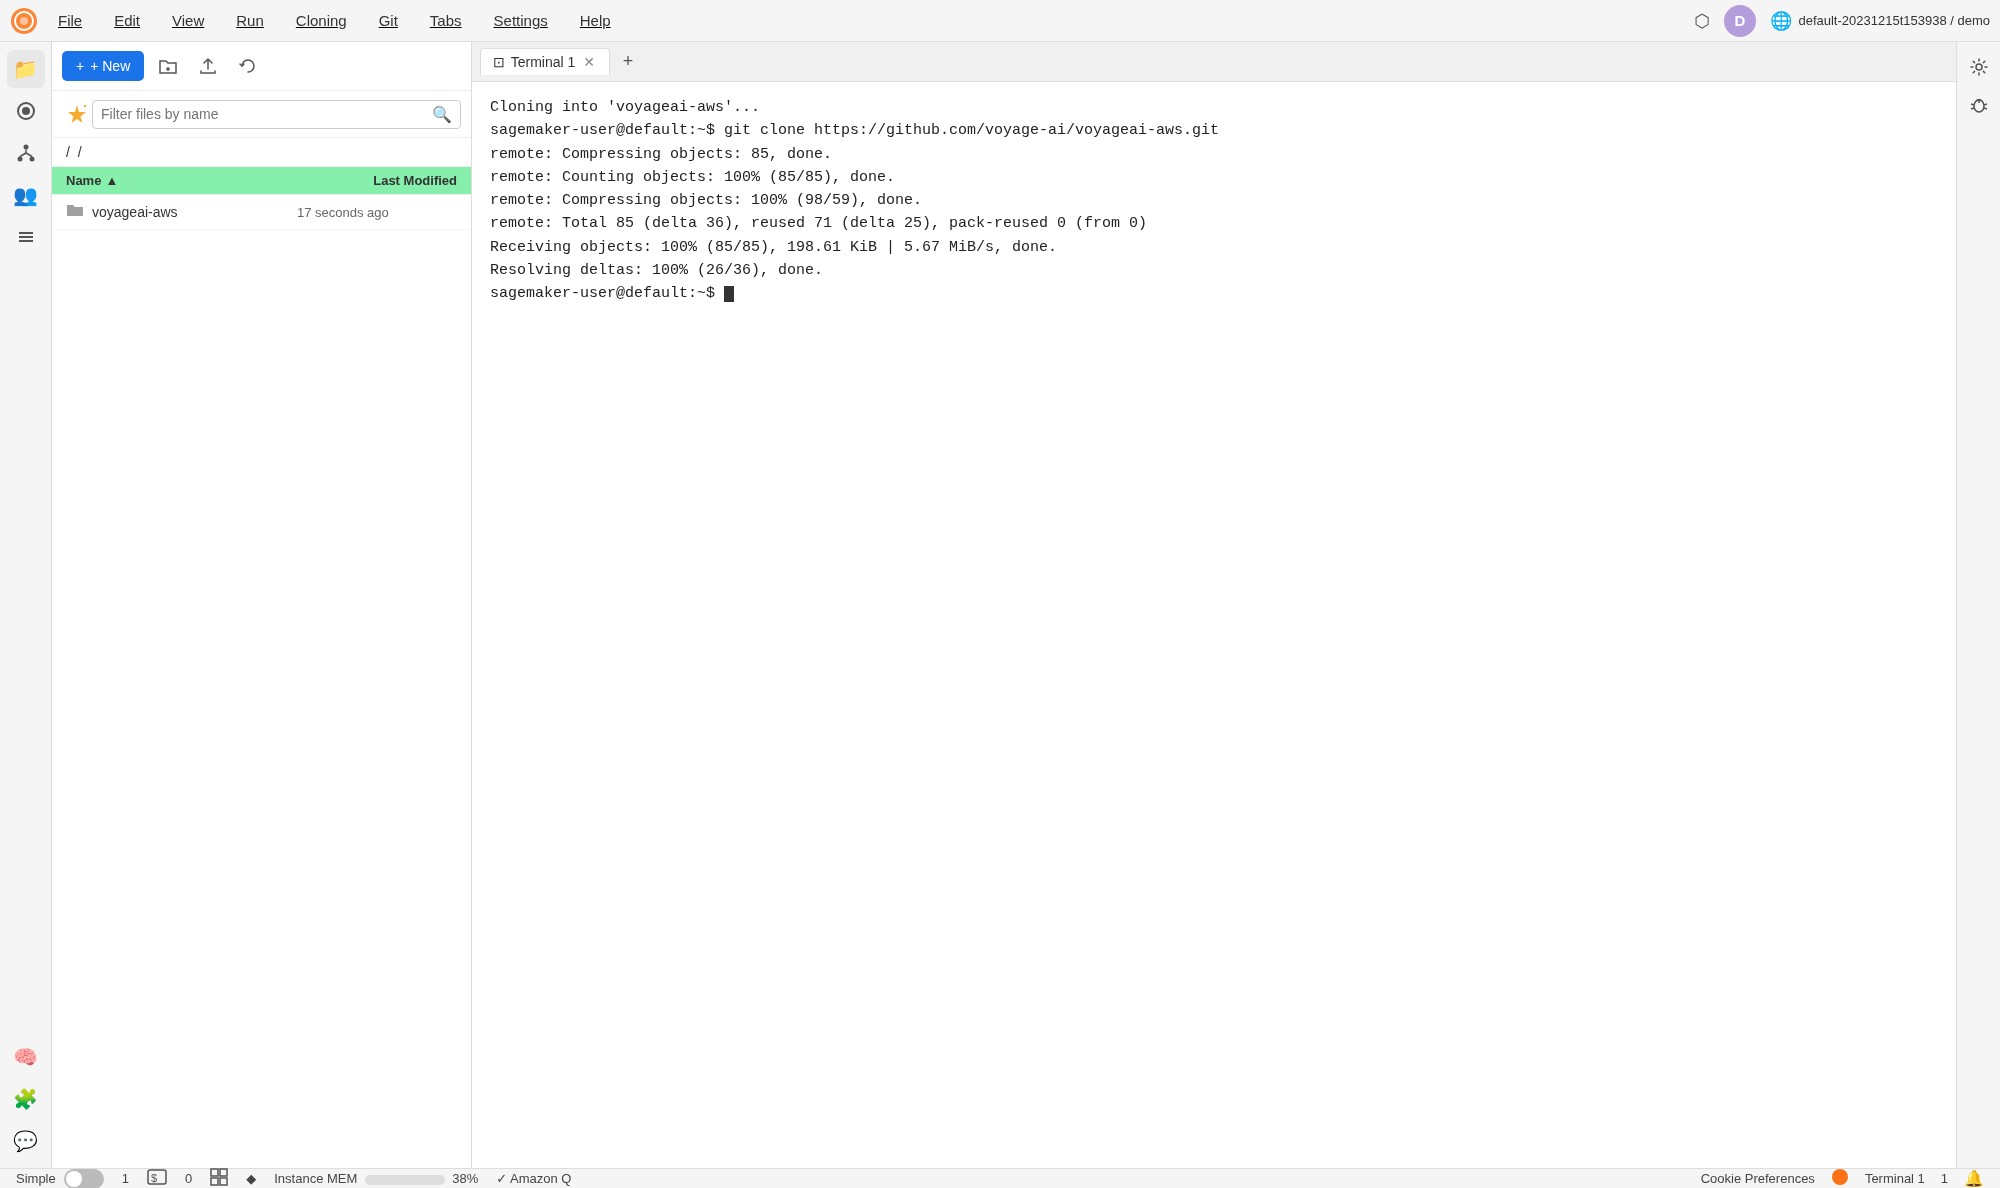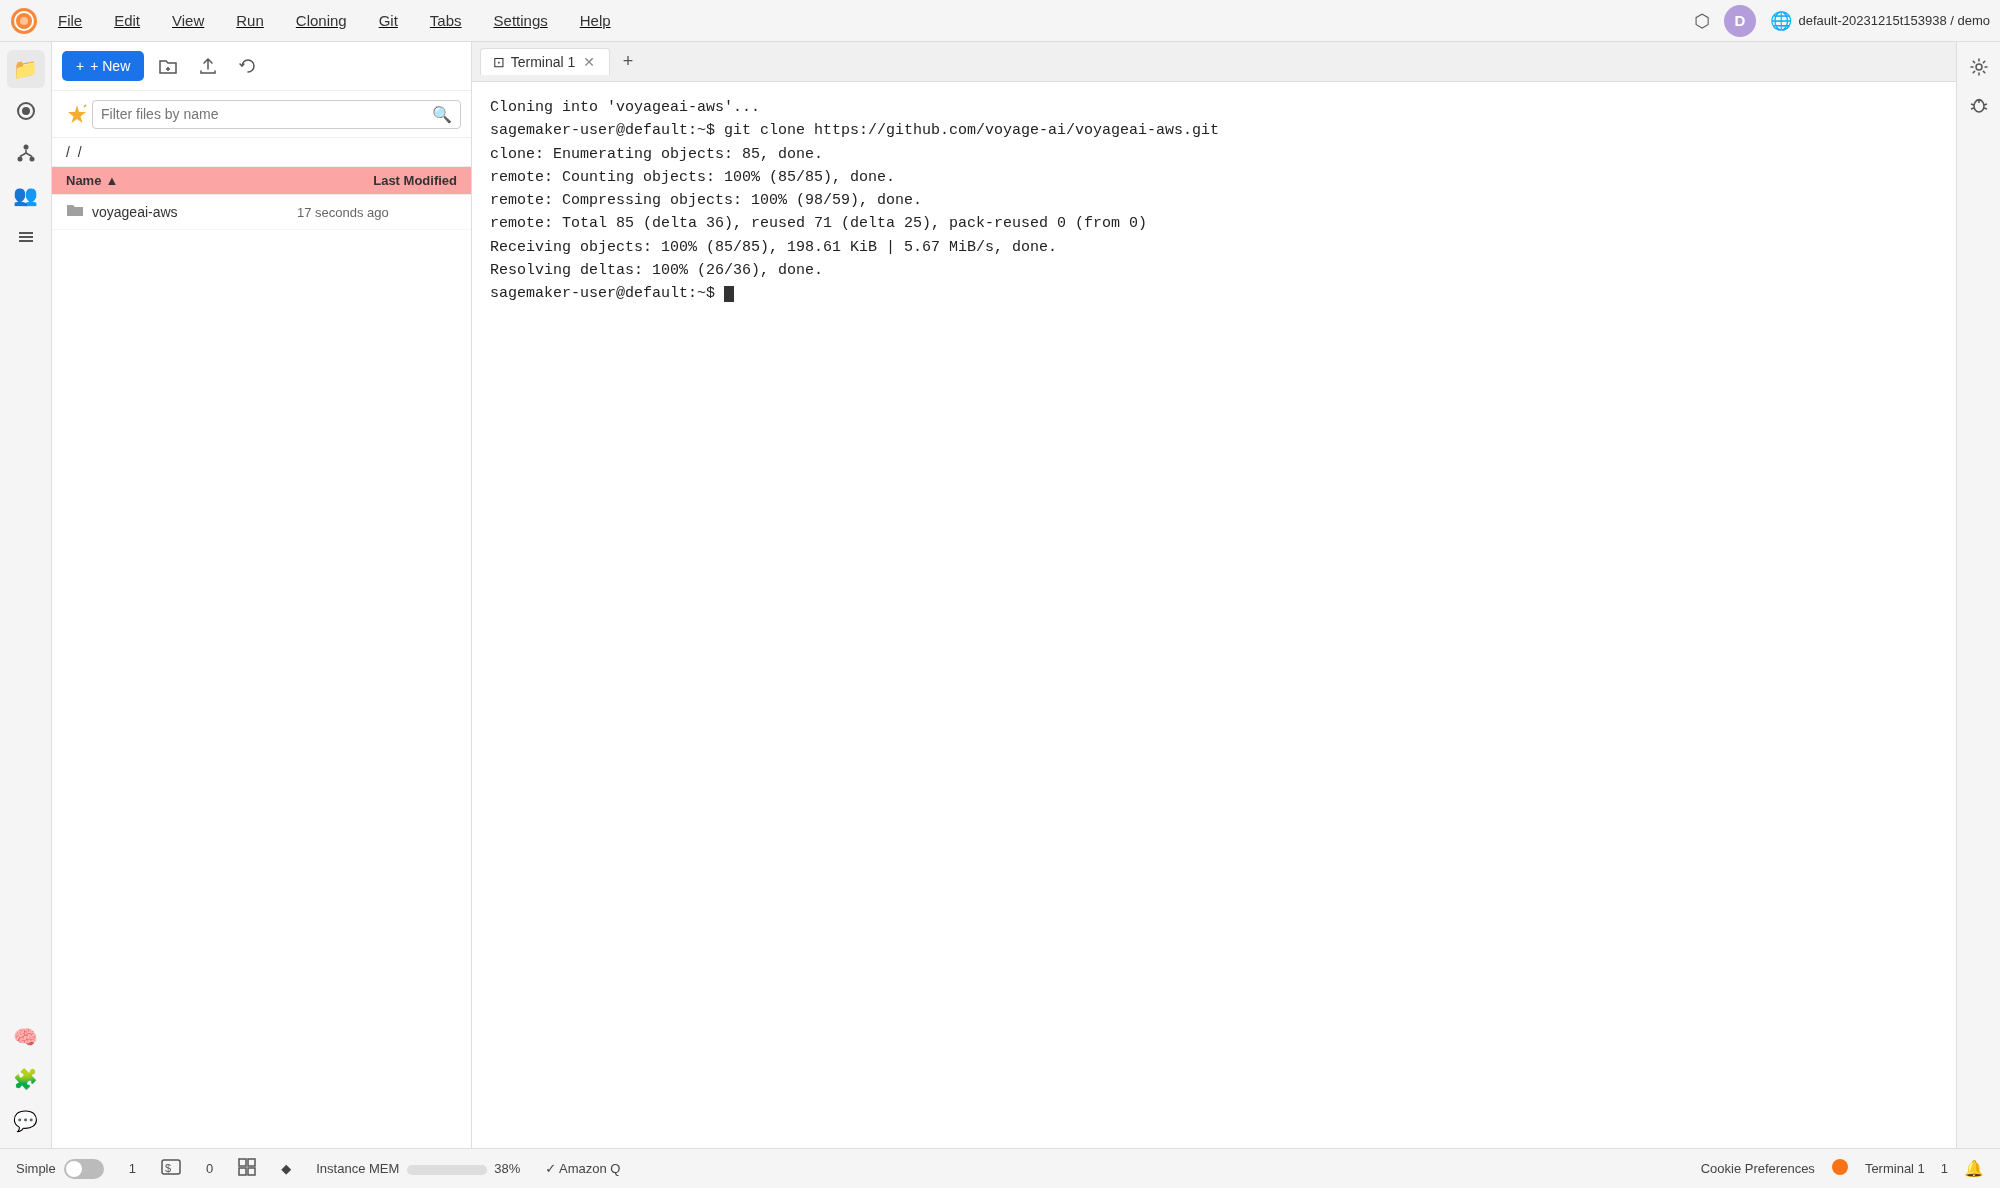--- a/index.html
+++ b/index.html
@@ -189,21 +189,21 @@
       padding: 6px 14px;
       font-size: 14px;
       color: #333;
       border-bottom: 1px solid #eee;
     }
     .file-header-row {
       display: flex;
       align-items: center;
       padding: 6px 14px;
       border-bottom: 1px solid #eee;
-      background: #fca5a5;
+      background: #86efac;
     }
     .col-name {
       flex: 1;
       font-size: 13px;
       font-weight: 600;
       color: #333;
       display: flex;
       align-items: center;
       gap: 4px;
       cursor: pointer;
@@ -320,25 +320,25 @@
       color: #555;
       font-size: 18px;
     }
 
     
     .status-bar {
       display: flex;
       align-items: center;
       background: #f5f5f5;
       border-top: 1px solid #ddd;
-      height: 40px;
+      height: 20px;
       padding: 0 16px;
       font-size: 13px;
       color: #444;
-      gap: 25px;
+      gap: 18px;
       flex-shrink: 0;
     }
     .status-simple {
       display: flex;
       align-items: center;
       gap: 8px;
     }
     .toggle {
       width: 40px;
       height: 20px;
@@ -513,21 +513,21 @@
       <div class="terminal-tab">
         <span style="font-size:14px">⊡</span>
         <span>Terminal 1</span>
         <span class="terminal-tab-close">✕</span>
       </div>
       <div class="terminal-new-tab">+</div>
     </div>
     <div class="terminal-body" id="terminal-body">
     <div class="terminal-line">Cloning into 'voyageai-aws'...</div>
         <div class="terminal-line">sagemaker-user@default:~$ git clone https://github.com/voyage-ai/voyageai-aws.git</div>
-        <div class="terminal-line">clone: Enumerating objects: 85, done.</div>
+        <div class="terminal-line">remote: Compressing objects: 85, done.</div>
         <div class="terminal-line">remote: Counting objects: 100% (85/85), done.</div>
         <div class="terminal-line">remote: Compressing objects: 100% (98/59), done.</div>
         <div class="terminal-line">remote: Total 85 (delta 36), reused 71 (delta 25), pack-reused 0 (from 0)</div>
         <div class="terminal-line">Receiving objects: 100% (85/85), 198.61 KiB | 5.67 MiB/s, done.</div>
         <div class="terminal-line">Resolving deltas: 100% (26/36), done.</div>
         <div class="terminal-line">sagemaker-user@default:~$ <span class="terminal-cursor"></span></div>
       </div>
   </div>
 
   <div class="right-icon-bar">

